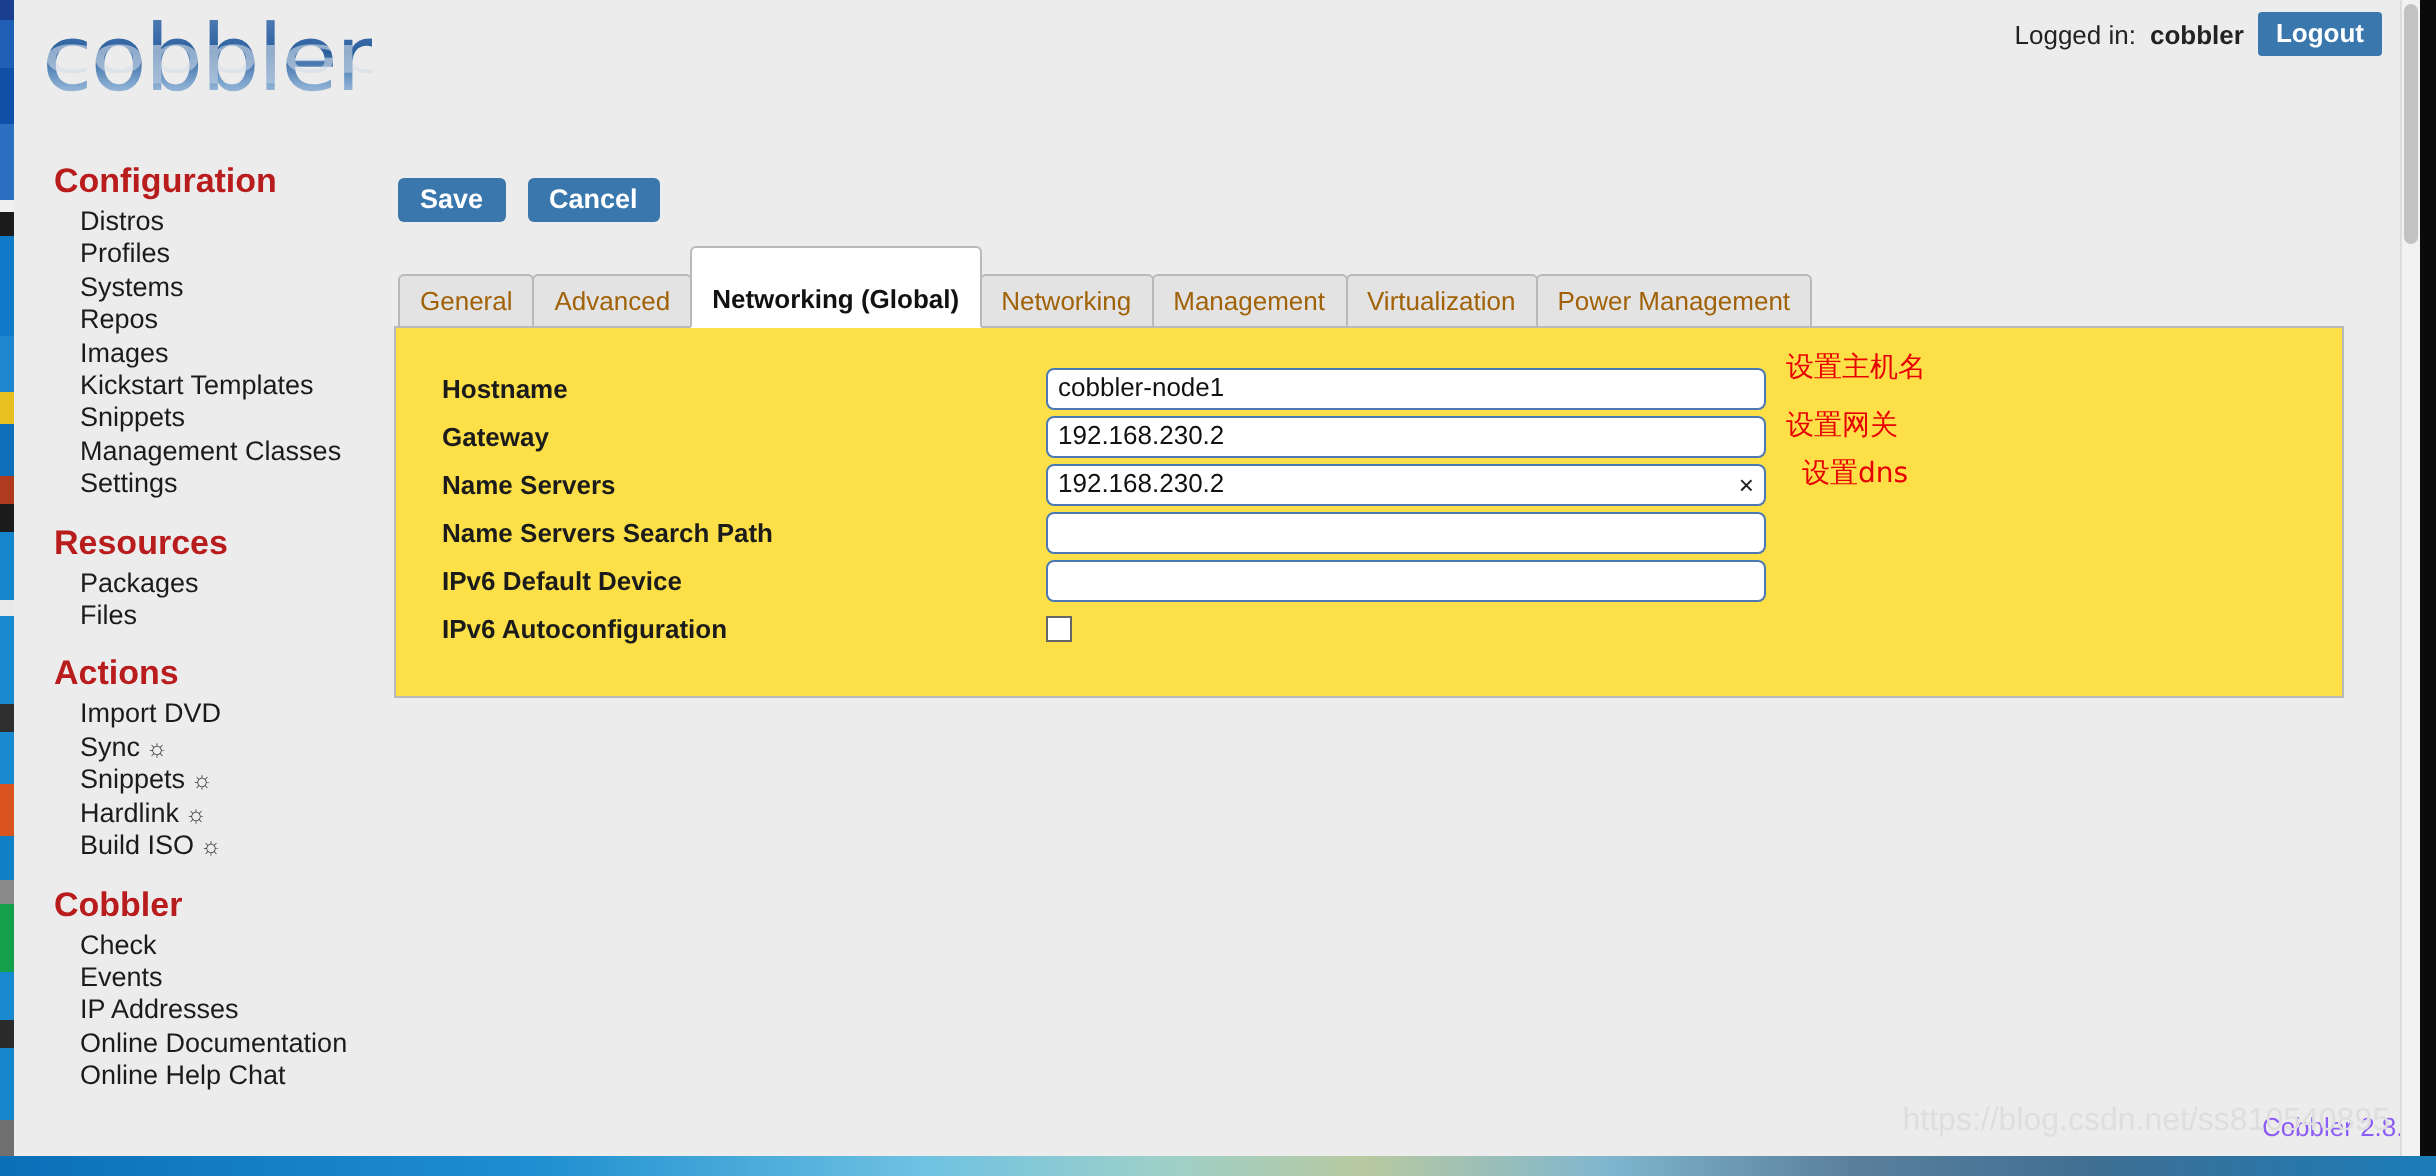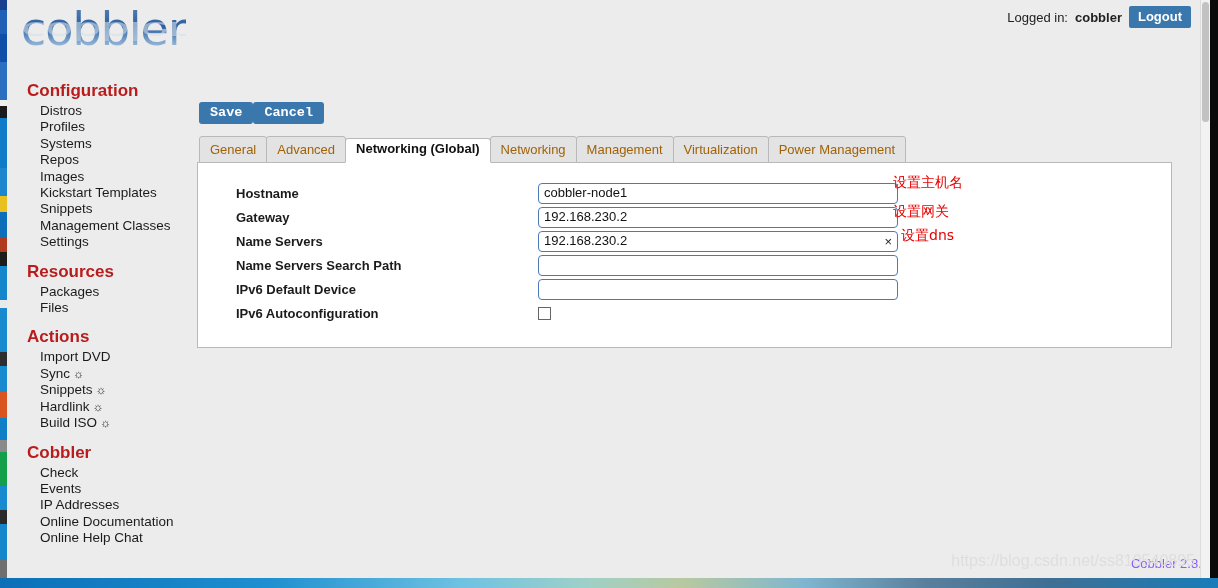--- a/index.html
+++ b/index.html
@@ -202,25 +202,24 @@
   #page-title {
     color: #2c5f9e;
     font-size: 23px;
     font-weight: bold;
     margin: 0;
     padding: 0 0 4px 3px;
     line-height: 28px;
     border-bottom: 1px solid #9a9a9a;
   }
   #form-actions {
-    margin-top: 22px;
+    margin-top: 9px;
     padding-left: 2px;
     display: flex;
-    gap: 0;
-    font-family: Liberation Mono, monospace;
+    gap: 11px;
   }
   #form-actions .btn-blue {
     font-size: 13.5px;
     padding: 3px 11px 4px 11px;
     border-radius: 3px;
   }
 
   
   #tabs {
     margin-top: 12px;
@@ -240,31 +239,31 @@
     margin-right: -1px;
     cursor: pointer;
     border-radius: 3px 3px 0 0;
     line-height: 15px;
   }
   .tab.active {
     background: #ffffff;
     color: #111;
     font-weight: bold;
     border-bottom-color: #ffffff;
-    padding: 2px 10px 6px 10px;
+    padding: 18px 10px 6px 10px;
     position: relative;
     z-index: 4;
   }
 
   
   #tab-panel {
-    background: #ffffff;
+    background: #fde047;
     border: 1px solid #b9b9b9;
     margin-top: -1px;
-    padding: 18px 0 22px 16px;
+    padding: 18px 0 22px 1px;
     min-height: 142px;
     position: relative;
     z-index: 2;
   }
   .form-row {
     display: flex;
     align-items: center;
     height: 24px;
     margin-bottom: 0;
     padding-left: 22px;

